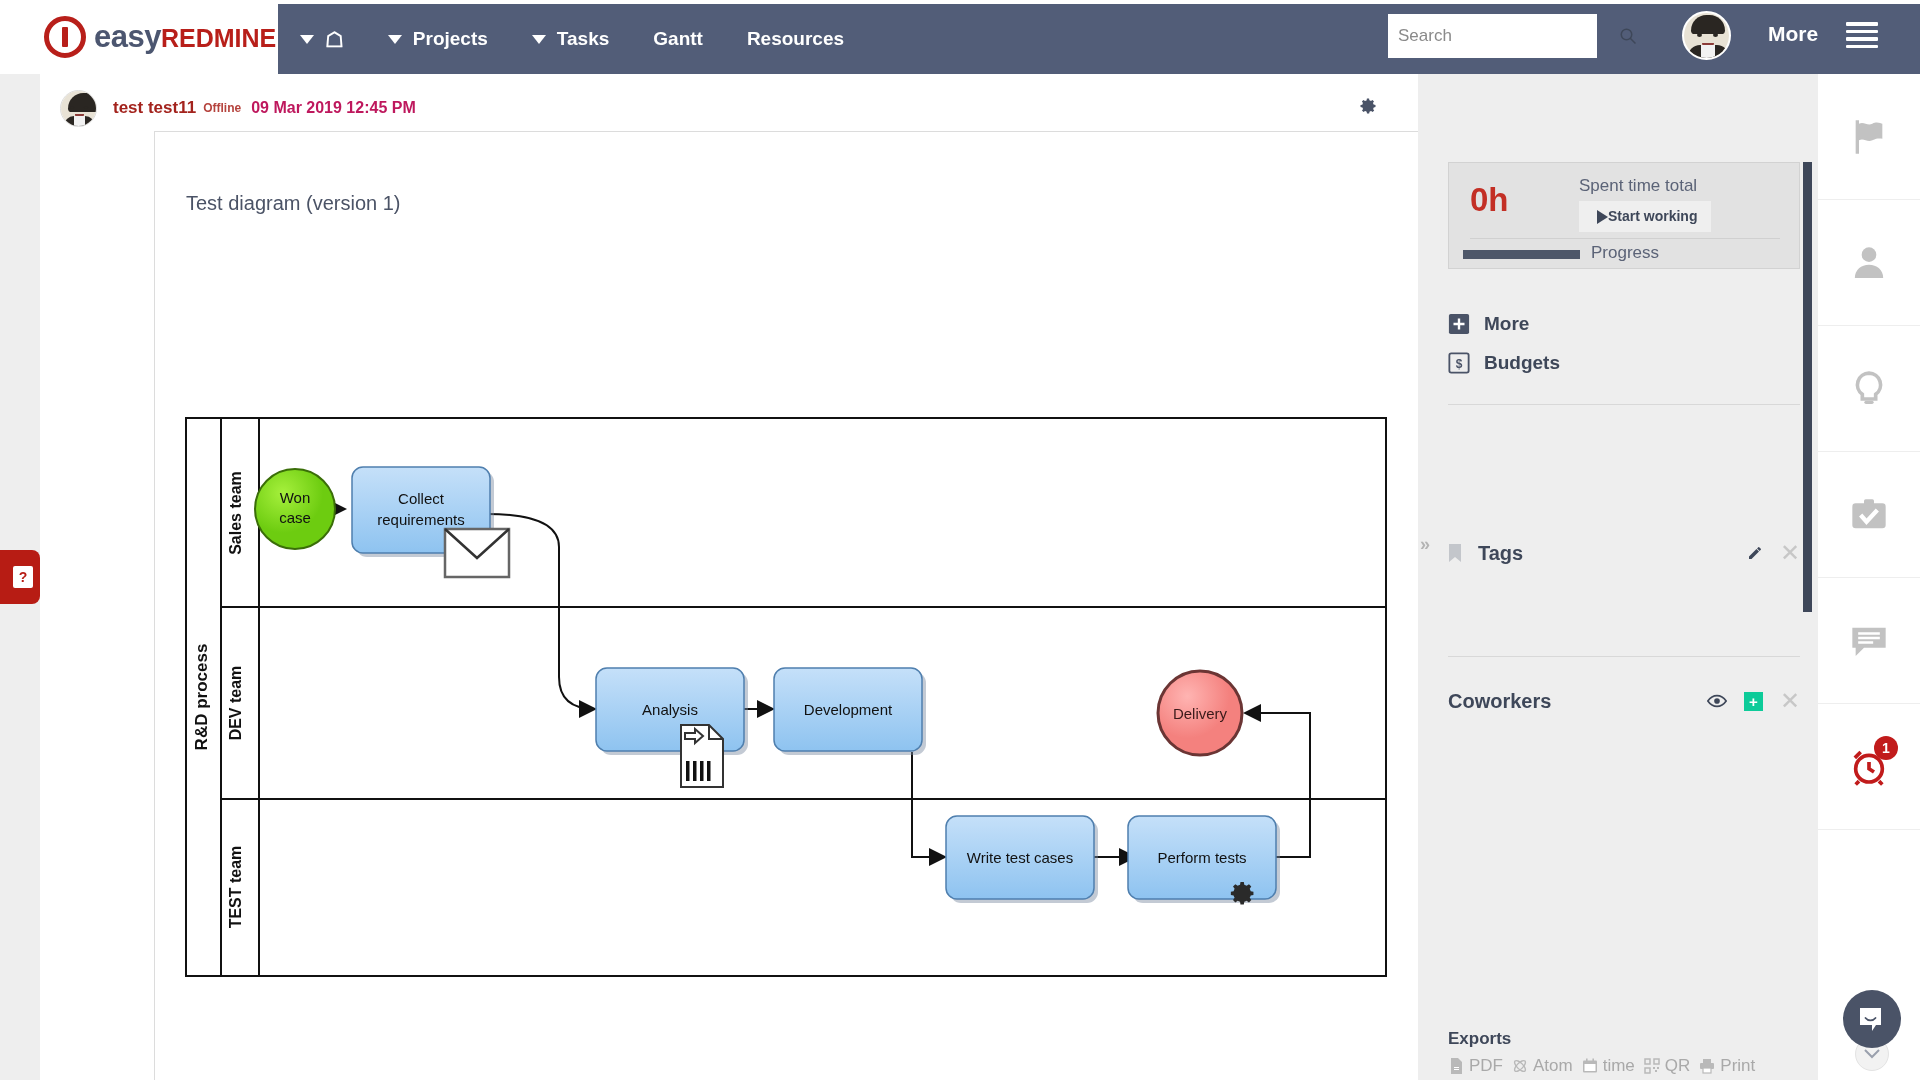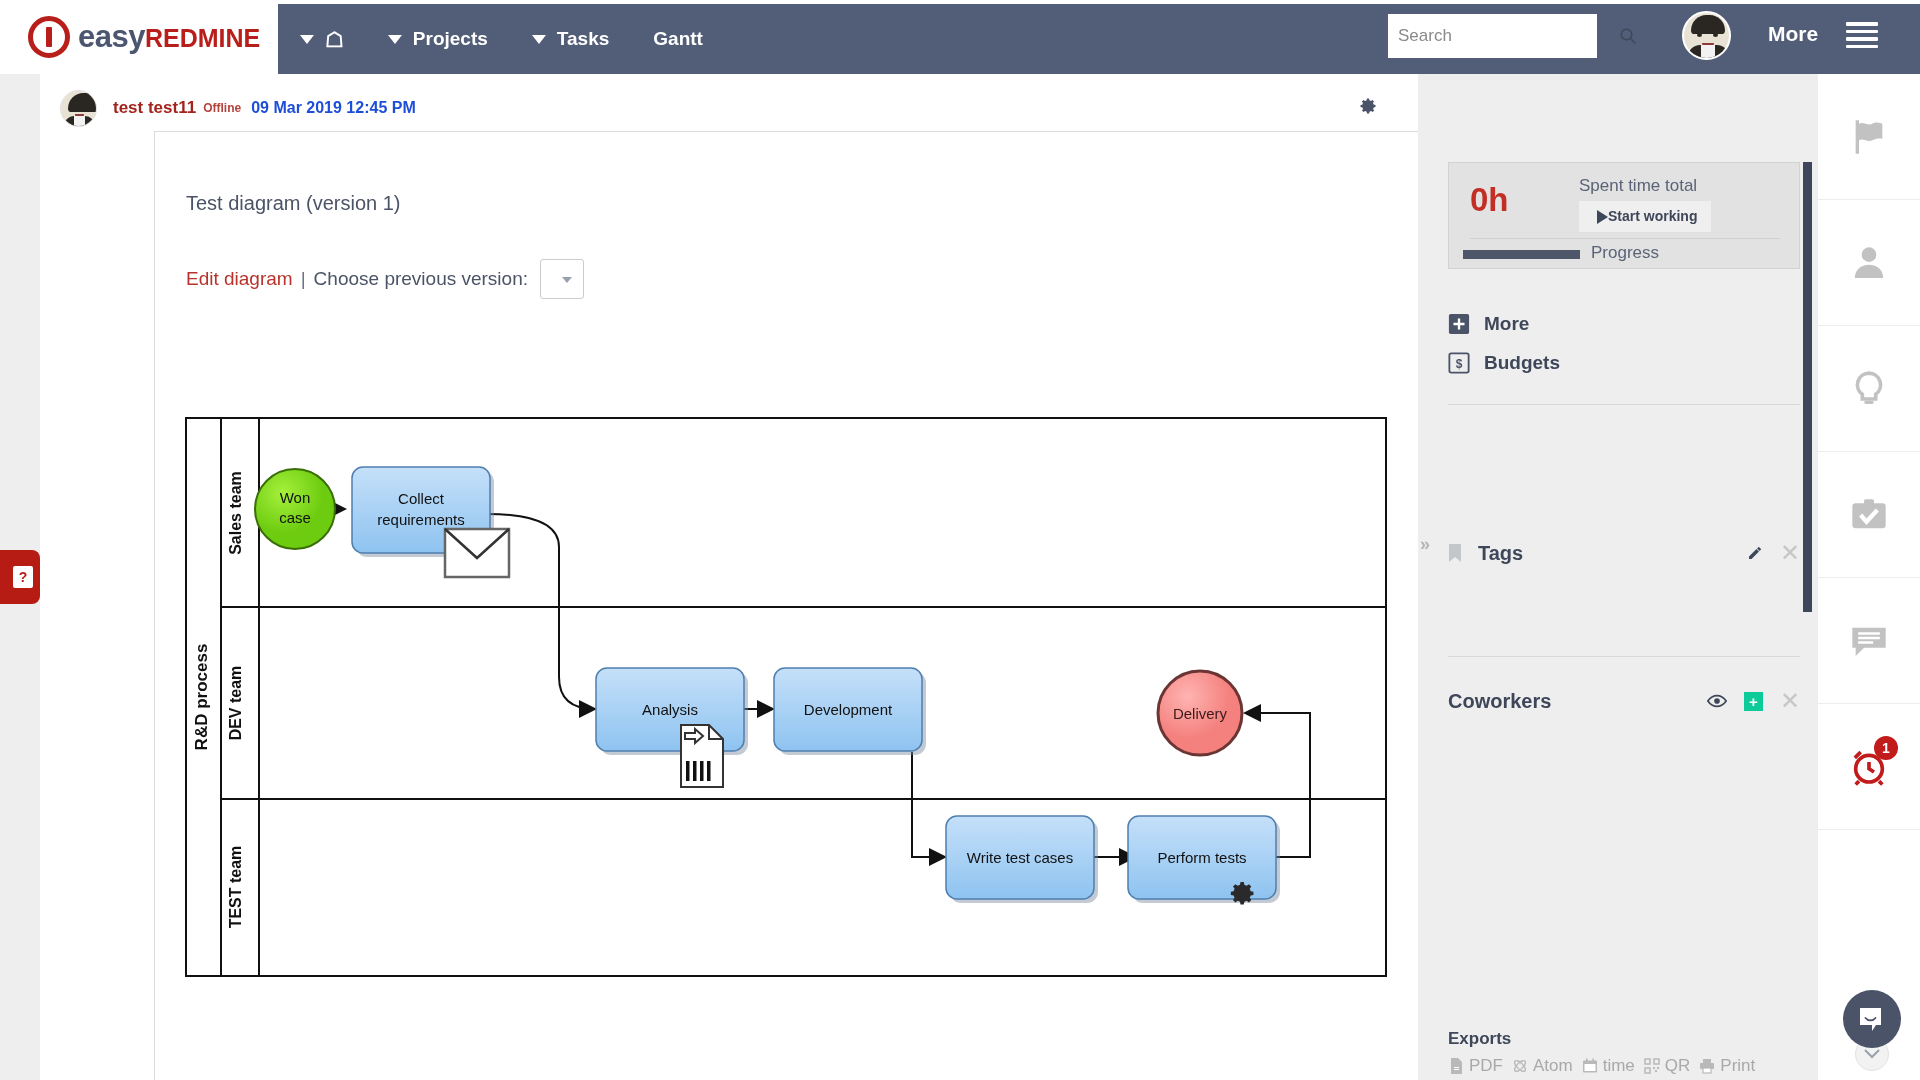--- a/index.html
+++ b/index.html
@@ -10,21 +10,21 @@
     overflow: hidden;
   }
 
   
   #top-header {
     position: absolute; top: 0; left: 0; width: 1920px; height: 74px;
     background: #ffffff;
   }
   #logo-area {
     position: absolute; left: 0; top: 0; width: 278px; height: 74px;
-    background: #fff; display: flex; align-items: center; padding-left: 28px;
+    background: #fff; display: flex; align-items: center; padding-left: 44px;
   }
   .logo-mark {
     width: 42px; height: 42px; border-radius: 50%;
     border: 5px solid #b81f1a; background: #ffffff;
     display: flex; align-items: center; justify-content: center; flex: none;
   }
   .logo-mark::after {
     content: ""; width: 6px; height: 20px; background: #b81f1a; border-radius: 1px;
   }
   .logo-text { margin-left: 8px; font-size: 31px; font-weight: bold; letter-spacing: -0.5px; }
@@ -106,21 +106,21 @@
   #meta-row {
     position: absolute; left: 20px; top: 10px; width: 1330px; height: 48px;
     display: flex; align-items: center;
   }
   #meta-avatar {
     width: 37px; height: 37px; border-radius: 50%; overflow: hidden;
     border: 1px solid #ddd; flex: none;
   }
   #meta-user { margin-left: 16px; color: #a3231d; font-weight: bold; font-size: 17px; }
   #meta-status { margin-left: 7px; color: #b5433d; font-size: 12px; font-weight: bold; }
-  #meta-date { margin-left: 10px; color: #1d4ed8; font-weight: bold; font-size: 16px; }
+  #meta-date { margin-left: 10px; color: #be185d; font-weight: bold; font-size: 16px; }
   #meta-gear { position: absolute; right: 12px; top: 12px; width: 20px; height: 20px; cursor: pointer; }
 
   #card {
     position: absolute; left: 114px; top: 57px; width: 1272px; height: 1020px;
     border: 1px solid #dcdcdc; border-bottom: none; background: #fff;
   }
   #diagram-title {
     position: absolute; left: 31px; top: 60px; font-size: 20px; color: #4b5366;
   }
   #actions-row {
@@ -267,20 +267,23 @@
     <div class="nav-item">
       <span class="chev-down"></span>
       <span>Projects</span>
     </div>
     <div class="nav-item">
       <span class="chev-down"></span>
       <span>Tasks</span>
     </div>
     <div class="nav-item">
       <span>Gantt</span>
+    </div>
+    <div class="nav-item">
+      <span>Resources</span>
     </div>
   </div>
 
   <div id="search-wrap">
     <input id="search-input" value="" placeholder="Search" style="">
     <svg class="mag" viewBox="0 0 24 24">
       <circle cx="10" cy="10" r="7" fill="none" stroke="#3e4759" stroke-width="2"></circle>
       <line x1="15" y1="15" x2="22" y2="22" stroke="#3e4759" stroke-width="2"></line>
     </svg>
   </div>
@@ -331,26 +334,20 @@
       <span id="meta-date">09 Mar 2019 12:45 PM</span>
       <svg id="meta-gear" viewBox="0 0 24 24">
         <path fill="#4a5367" d="M12 8.5a3.5 3.5 0 100 7 3.5 3.5 0 000-7zm0 5a1.5 1.5 0 110-3 1.5 1.5 0 010 3z"></path>
         <path fill="#4a5367" d="M21 13.3v-2.6l-2.3-.4a6.9 6.9 0 00-.8-1.9l1.3-1.9-1.8-1.8-1.9 1.3a6.9 6.9 0 00-1.9-.8L13.3 3h-2.6l-.4 2.3a6.9 6.9 0 00-1.9.8L6.5 4.8 4.7 6.6 6 8.5a6.9 6.9 0 00-.8 1.9L3 10.7v2.6l2.3.4c.2.7.5 1.3.8 1.9l-1.3 1.9 1.8 1.8 1.9-1.3c.6.3 1.2.6 1.9.8l.4 2.3h2.6l.4-2.3c.7-.2 1.3-.5 1.9-.8l1.9 1.3 1.8-1.8-1.3-1.9c.3-.6.6-1.2.8-1.9l2.1-.4z"></path>
       </svg>
     </div>
 
     <div id="card">
       <div id="diagram-title">Test diagram (version 1)</div>
 
-      <div id="actions-row">
-        <span id="edit-diagram-link">Edit diagram</span>
-        <span id="sep-pipe">|</span>
-        <span id="choose-label">Choose previous version:</span>
-        <div id="version-select"></div>
-      </div>
 
       <div id="bpmn">
         <svg width="1203" height="560" viewBox="0 0 1203 560">
 
           <rect x="1" y="1" width="1200" height="558" fill="#ffffff" stroke="#111" stroke-width="2"></rect>
 
           <line x1="36" y1="1" x2="36" y2="559" stroke="#111" stroke-width="2"></line>
           <line x1="74" y1="1" x2="74" y2="559" stroke="#111" stroke-width="2"></line>
 
           <line x1="36" y1="190" x2="1201" y2="190" stroke="#111" stroke-width="2"></line>

